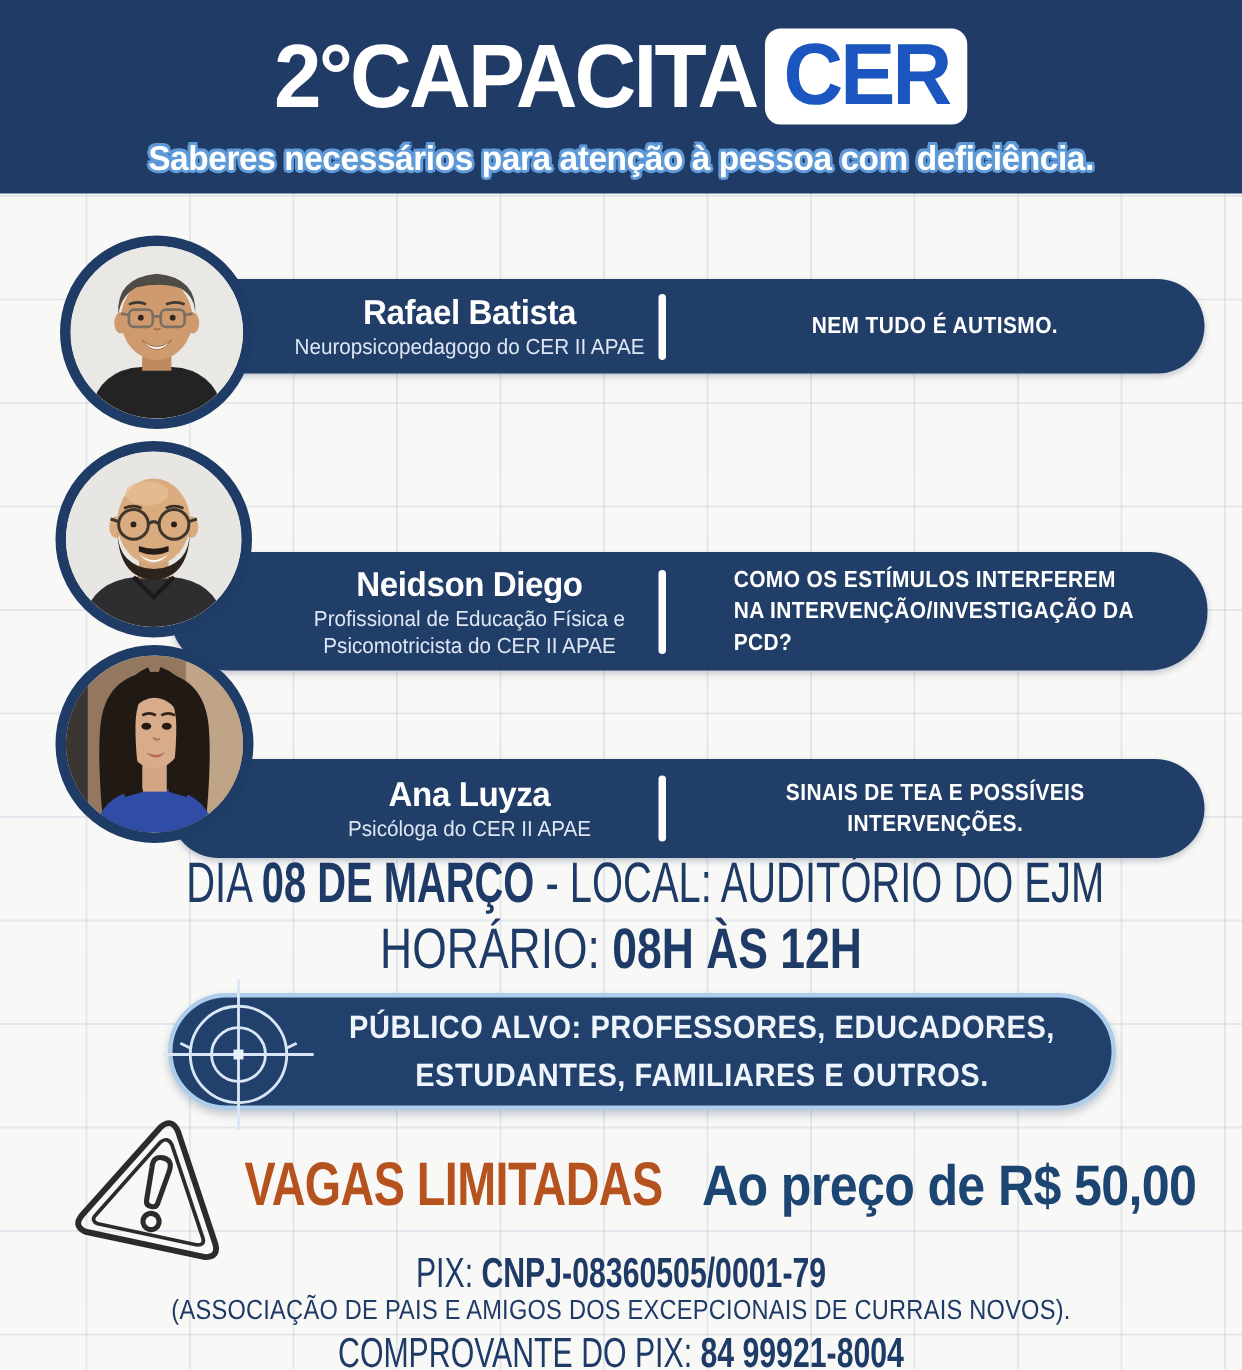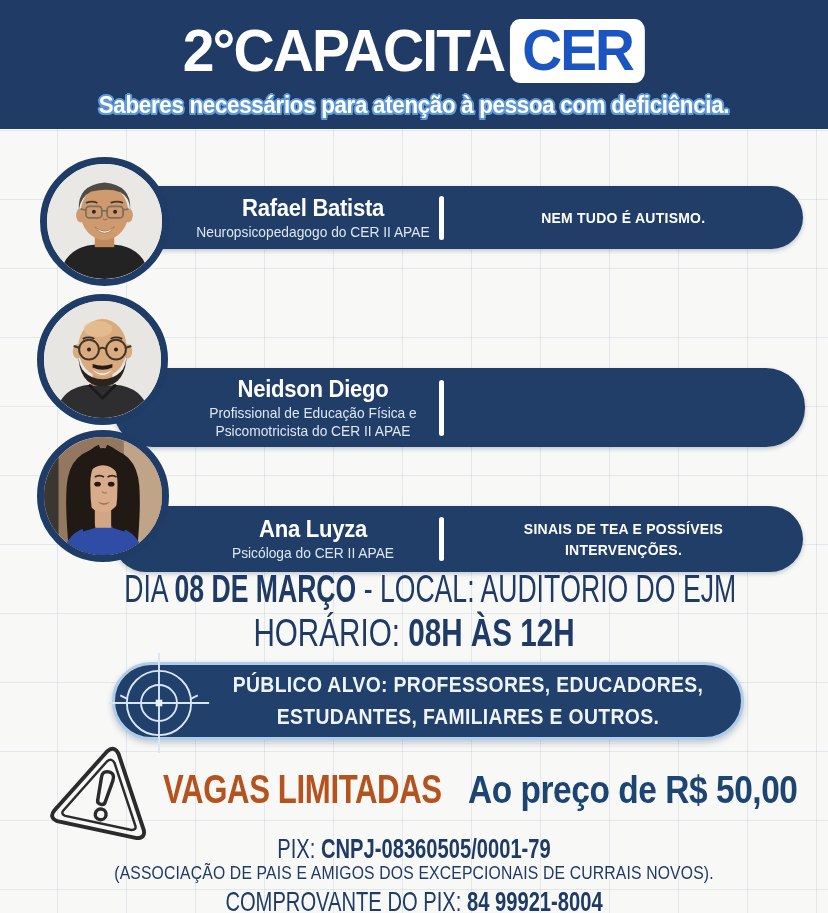--- a/index.html
+++ b/index.html
@@ -212,20 +212,23 @@
       <circle cx="50" cy="54" r="2.2" fill="#2b2118"></circle>
       <circle cx="80" cy="54" r="2.2" fill="#2b2118"></circle>
     </svg>
   </div>
   <div class="pill tall" style="left:113px; top:324px; width:692px; height:79px; border-radius:39px;margin-top:44px;">
     <div class="left">
       <span class="speaker-name">Neidson Diego</span>
       <span class="speaker-role">Profissional de Educação Física e Psicomotricista do CER II APAE</span>
     </div>
     <div class="divider"></div>
+    <div class="right">
+      <span class="speaker-topic wrap2">COMO OS ESTÍMULOS INTERFEREM NA INTERVENÇÃO/INVESTIGAÇÃO DA PCD?</span>
+    </div>
   </div>
 
   <div class="photo" style="left:37px; top:430px; width:132px; height:132px;">
     <svg viewBox="0 0 130 130" aria-hidden="true">
       <rect width="130" height="130" fill="#93785f"></rect>
       <rect x="88" width="42" height="130" fill="#c0a487"></rect>
       <rect width="16" height="130" fill="#3a3732"></rect>
       <path d="M65 12 Q28 14 25 54 Q23 82 28 130 L102 130 Q107 82 105 54 Q102 14 65 12 Z" fill="#201914"></path>
       <path d="M20 130 Q26 104 50 99 L65 97 L80 99 Q104 104 110 130 Z" fill="#2f4da6"></path>
       <rect x="56" y="80" width="18" height="20" fill="#d2a585"></rect>

